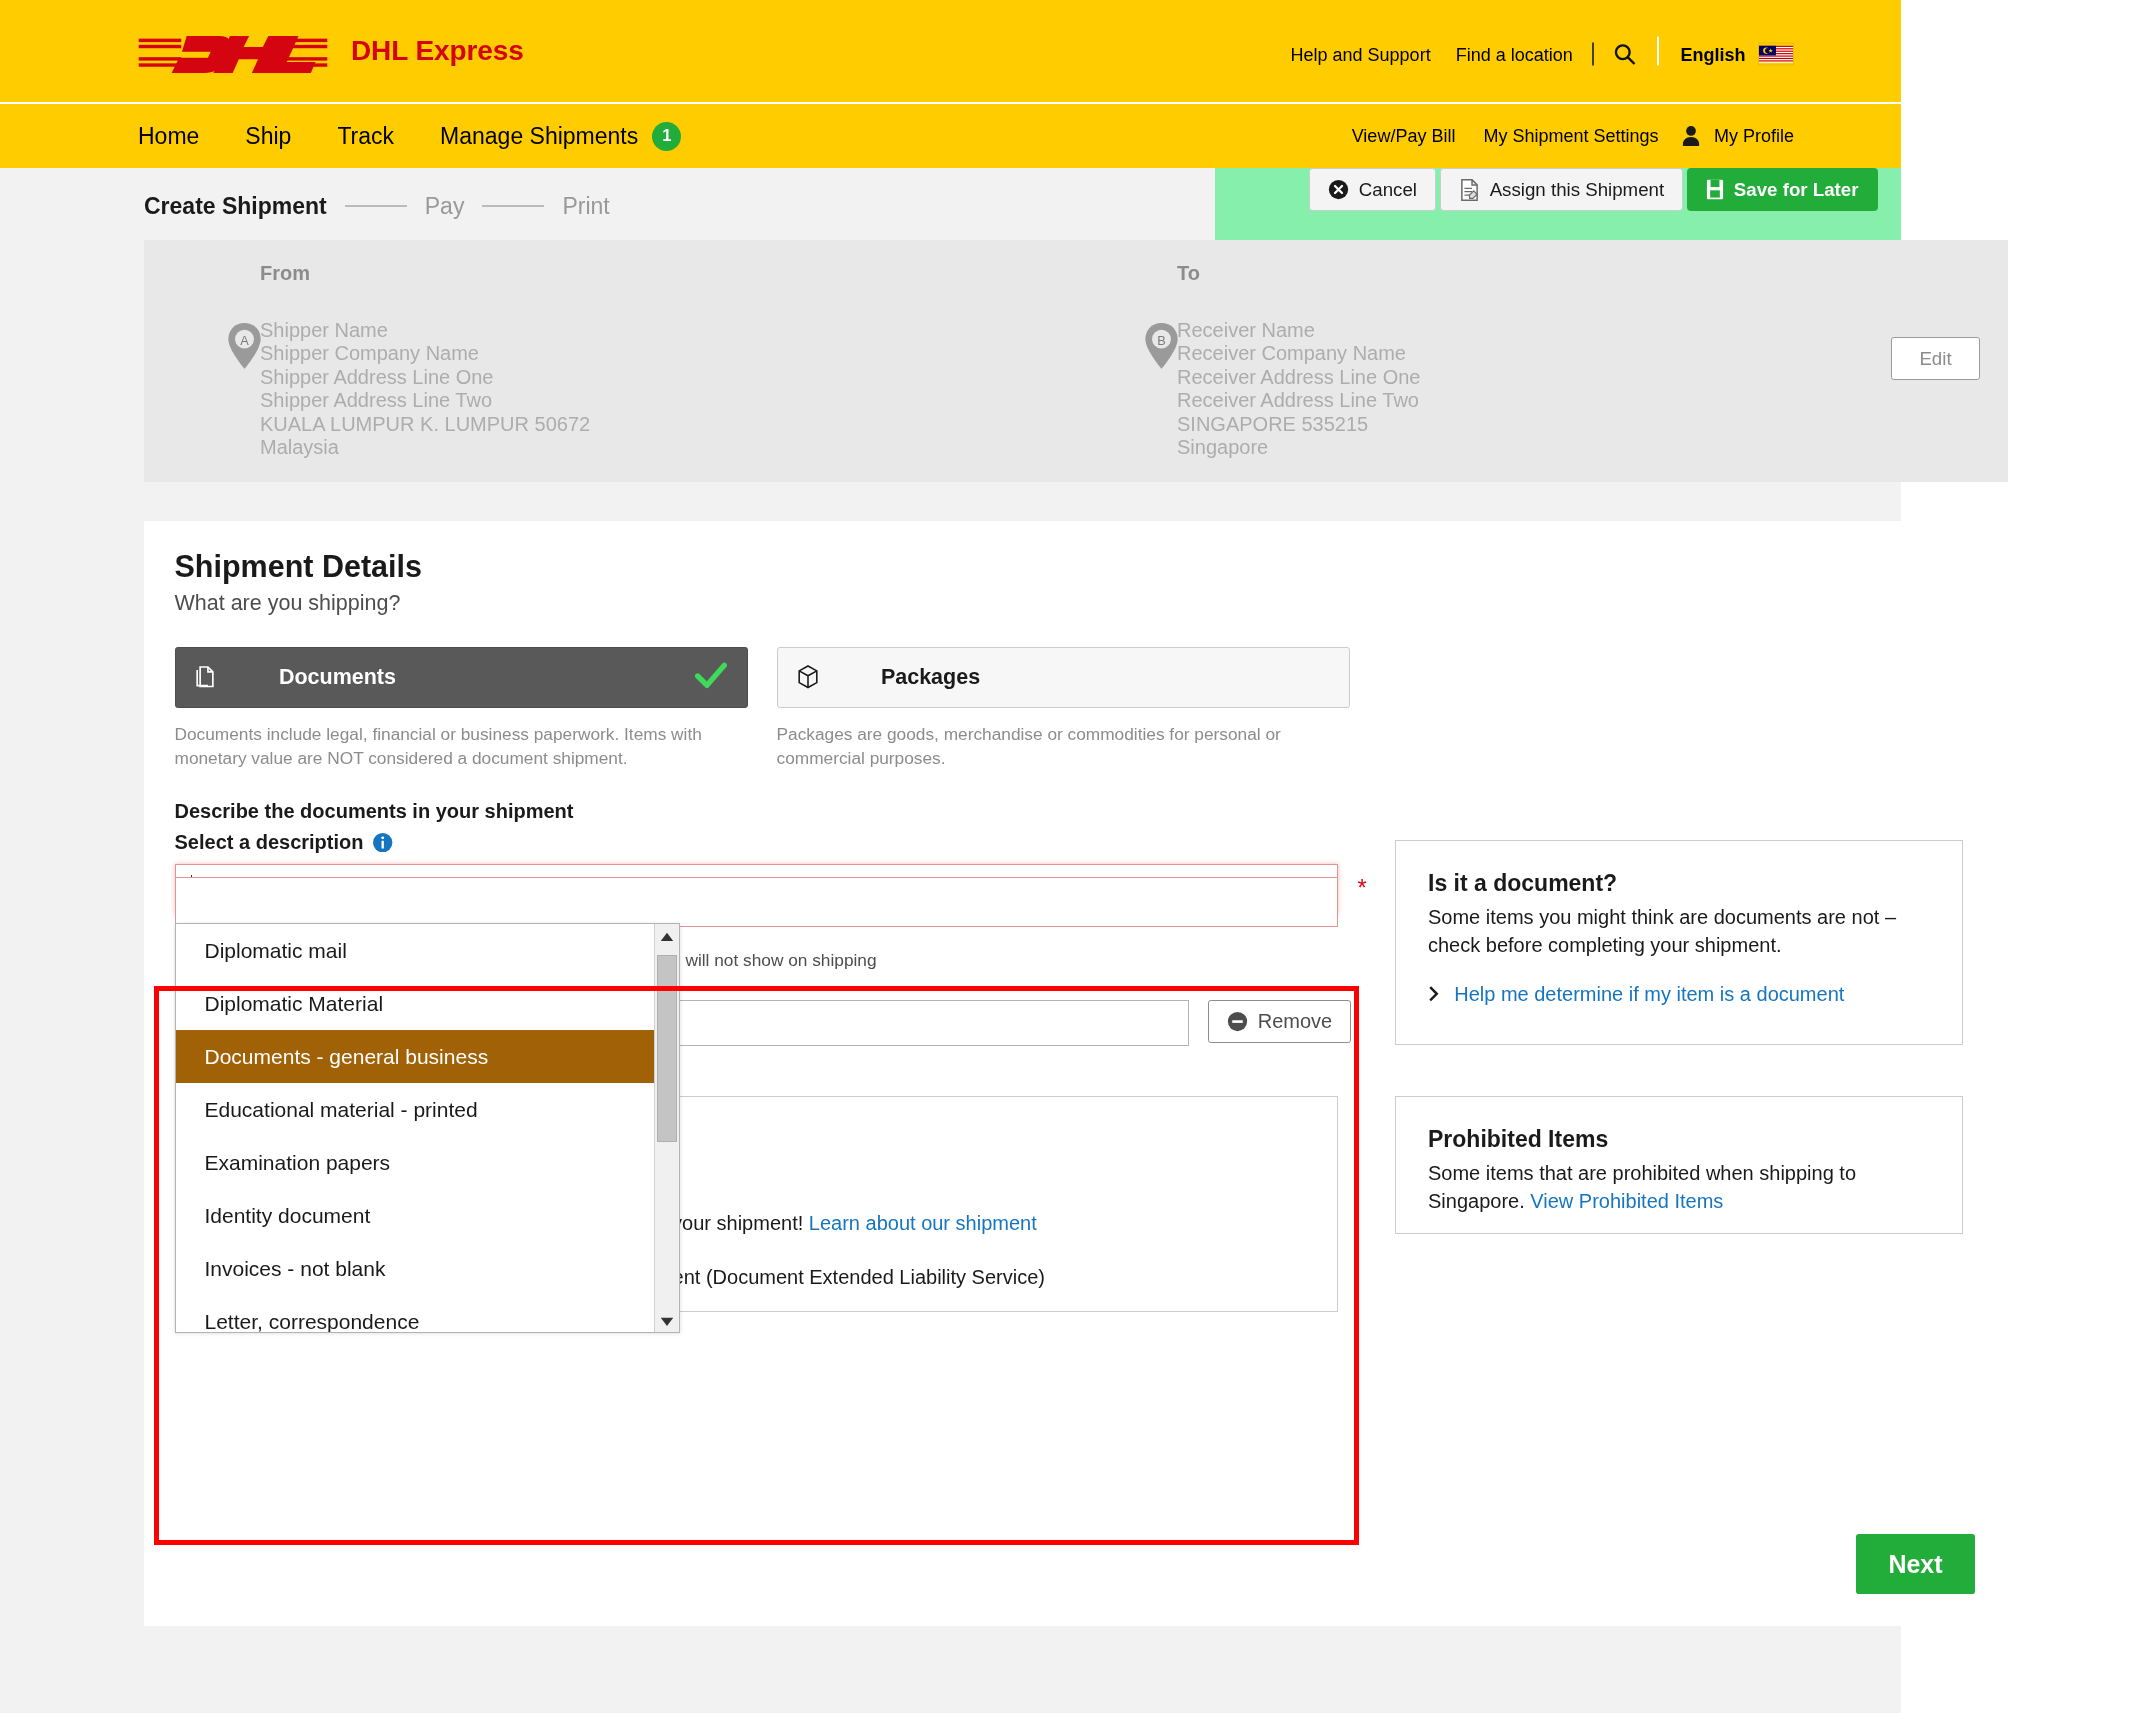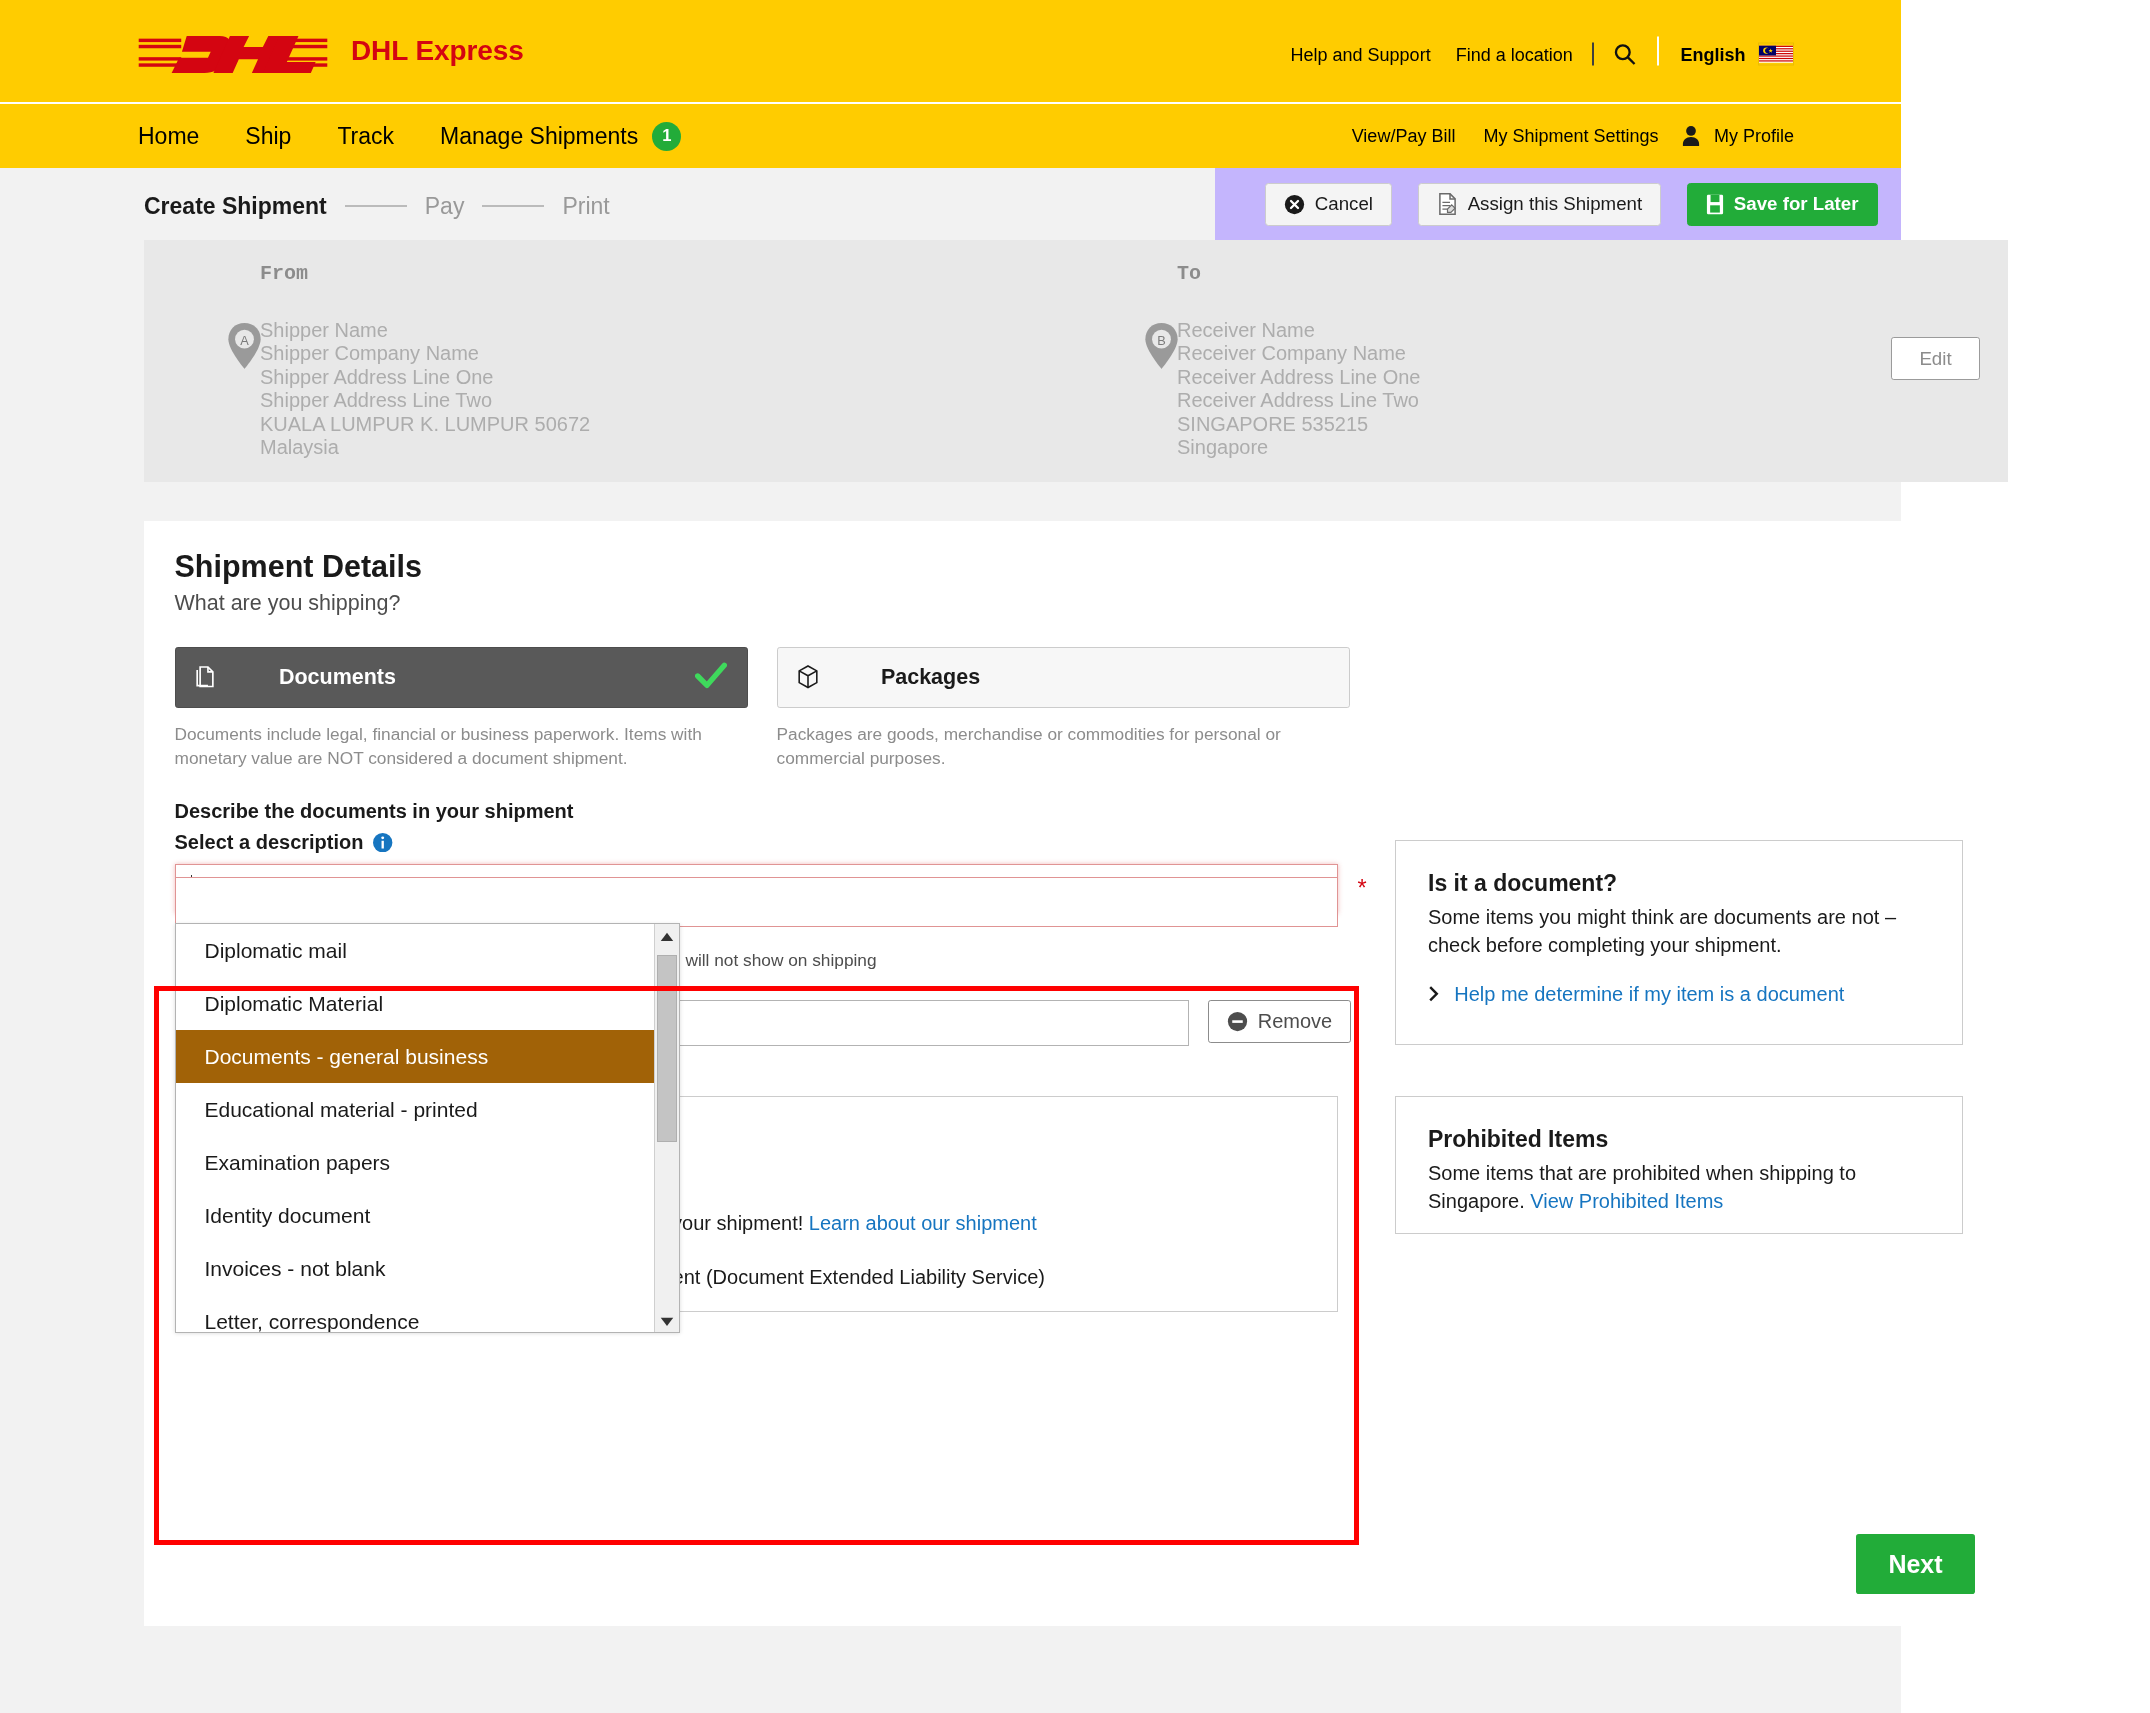--- a/index.html
+++ b/index.html
@@ -60,38 +60,38 @@
   
   .crumbbar { position:relative; height: 76px; display:flex; align-items:center; }
   .crumb-wrap { margin-left: 144px; display:flex; align-items:center; }
   .crumb-active { font-size: 23px; font-weight: bold; color:#1a1a1a; }
   .crumb { font-size: 23px; color:#999999; }
   .crumb-line { width: 62px; height: 2.1px; background:#BBBBBB; margin: 0 18px; }
 
   
   .actionbar {
     position:absolute; top: 0px; right: 0px; width: 686px; height: 72px;
-    background: #c4b5fd; display:flex; align-items:center; justify-content:flex-end;
-    padding-right: 23.5px; gap: 26px;
+    background: #86efac; display:flex; justify-content:flex-end;
+    padding-right: 23.5px; gap: 4px;
   }
   .btn {
     display:inline-flex; align-items:center; justify-content:center;
     font-size: 18.7px; border-radius: 3.5px; cursor:pointer; white-space:nowrap;
     height: 43px; padding: 0 18px; border: 0.7px solid #cccccc;
   }
   .btn-light { background:#F4F4F4; color:#1a1a1a; }
   .btn-green { background:#22AC39; color:#ffffff; border-color:#22AC39; font-weight:bold; }
   .btn .bi { margin-right: 9.7px; display:flex; align-items:center; }
 
   
   .addr-panel {
     position:absolute; top: 72px; left: 144px; width: 1864px; height: 242px;
     background: #E8E8E8;
   }
-  .addr-col { position:absolute; top: 0; font-family: Liberation Mono, monospace; }
+  .addr-col { position:absolute; top: 0; }
   .addr-head { font-size:20px; font-weight:bold; color:#8C8C8C; }
   .pin { width:35px; height:46px; display:block; }
   .addr-lines { font-size:20px; line-height:1.17; color:#ADADAD; }
   .edit-btn {
     position:absolute; right: 28px; top: 97px;
     width: 89px; height: 43px; border:1.4px solid #9b9b9b; background:#ffffff;
     color:#8C8C8C; font-size:18.7px; display:flex; align-items:center; justify-content:center;
     border-radius:2.8px; cursor:pointer;
   }
 

